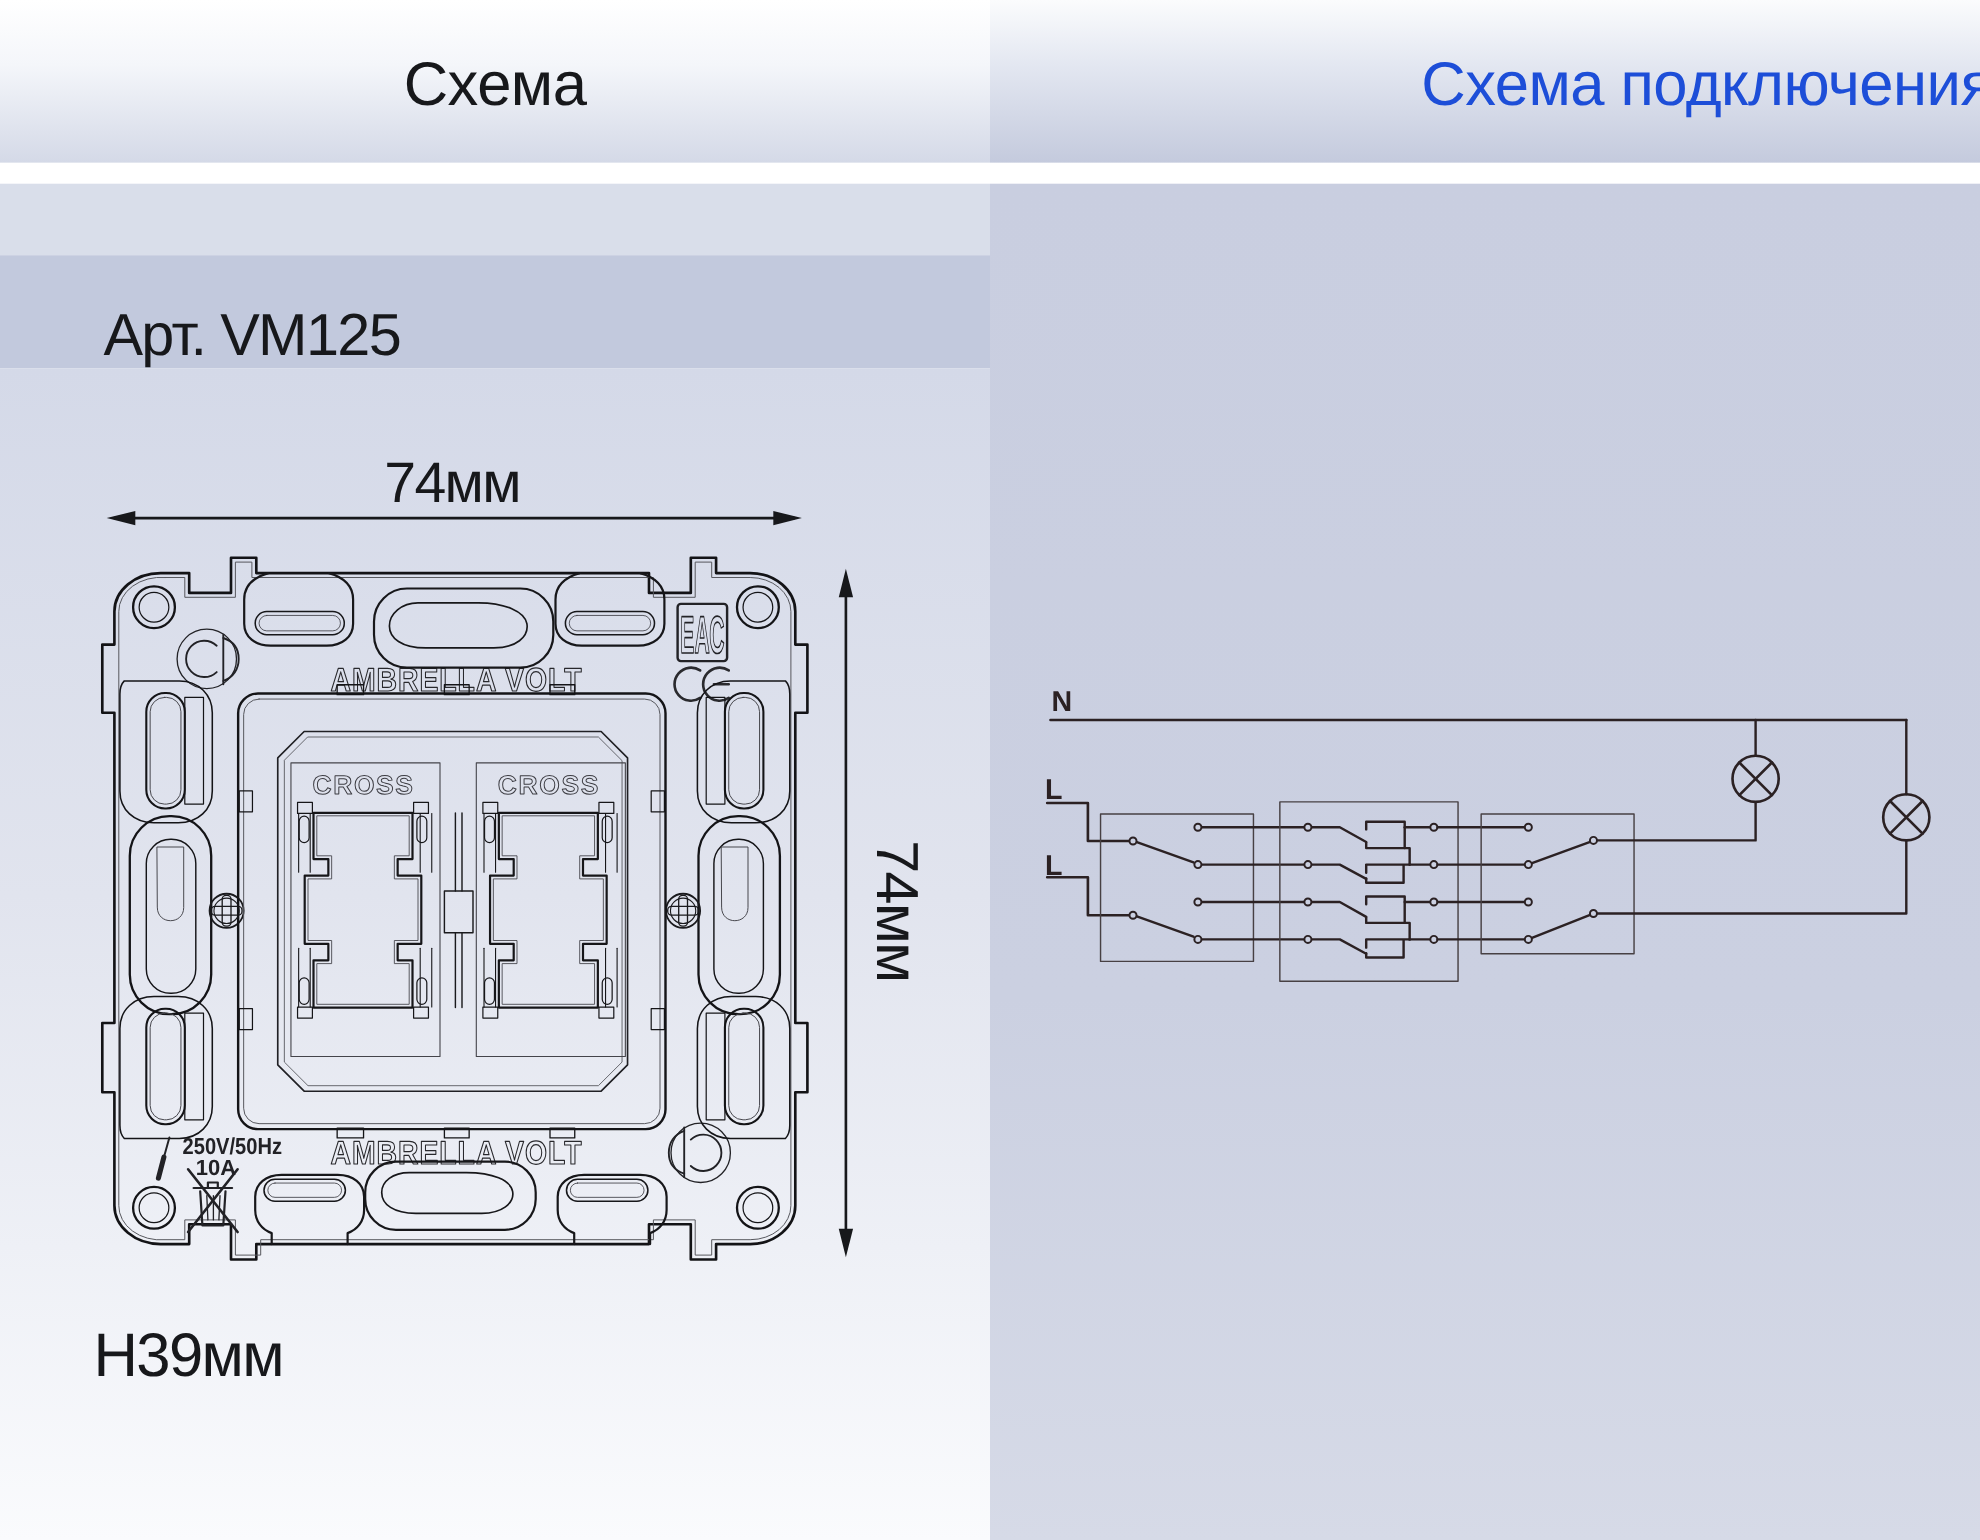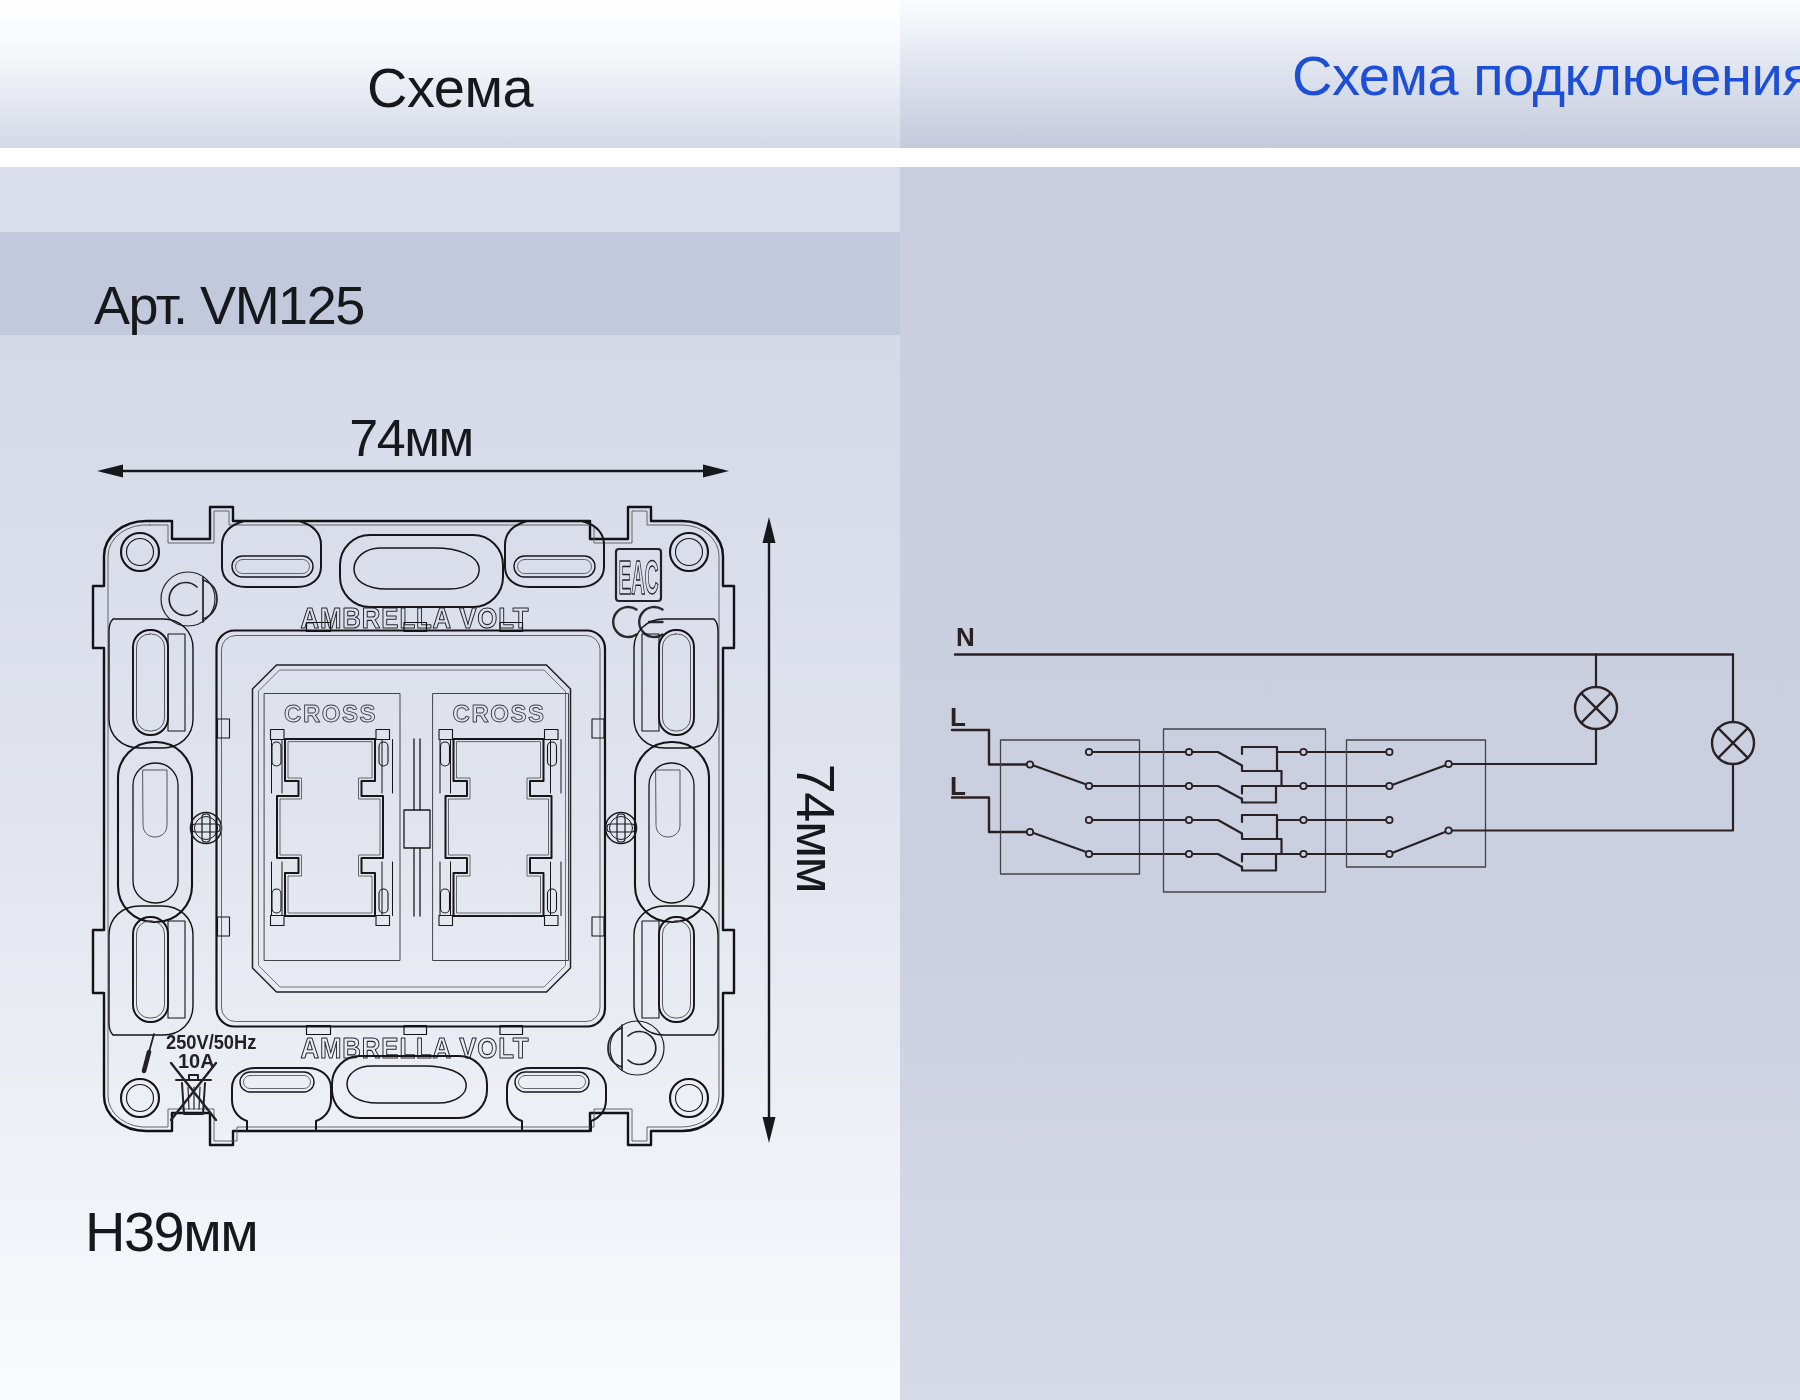--- a/index.html
+++ b/index.html
@@ -7,21 +7,21 @@
        font-family:"Liberation Sans",sans-serif;background:#ffffff;}
   .abs{position:absolute;}
 </style>
 </head>
 <body>
 
 <div class="abs" style="left:0;top:0;width:900px;height:148px;background:linear-gradient(180deg,#ffffff 0%,#f4f6fa 40%,#d4d9e7 100%);"></div>
 
 <div class="abs" style="left:900px;top:0;width:900px;height:148px;background:linear-gradient(180deg,#fbfcfd 0%,#e3e7f1 40%,#c4cadd 100%);"></div>
 
-<div class="abs" style="left:0;top:43px;width:900px;text-align:center;font-size:56px;font-weight:500;color:#17181b;letter-spacing:-0.5px;margin-top:12px;">Схема</div>
+<div class="abs" style="left:0;top:43px;width:900px;text-align:center;font-size:56px;font-weight:500;color:#17181b;letter-spacing:-0.5px;">Схема</div>
 
 <div class="abs" style="left:912px;top:43px;width:900px;text-align:right;font-size:56px;font-weight:500;color:#1d4ed8;letter-spacing:-0.5px;">Схема подключения</div>
 
 <div class="abs" style="left:0;top:148px;width:1800px;height:19px;background:#ffffff;"></div>
 
 <div class="abs" style="left:0;top:167px;width:900px;height:65px;background:#d9deea;"></div>
 
 <div class="abs" style="left:0;top:232px;width:900px;height:103px;background:#c2c9dd;"></div>
 
 <div class="abs" style="left:94px;top:250px;font-size:54px;font-weight:500;color:#17181b;letter-spacing:-1.5px;margin-top:24px;">Арт. VM125</div>

